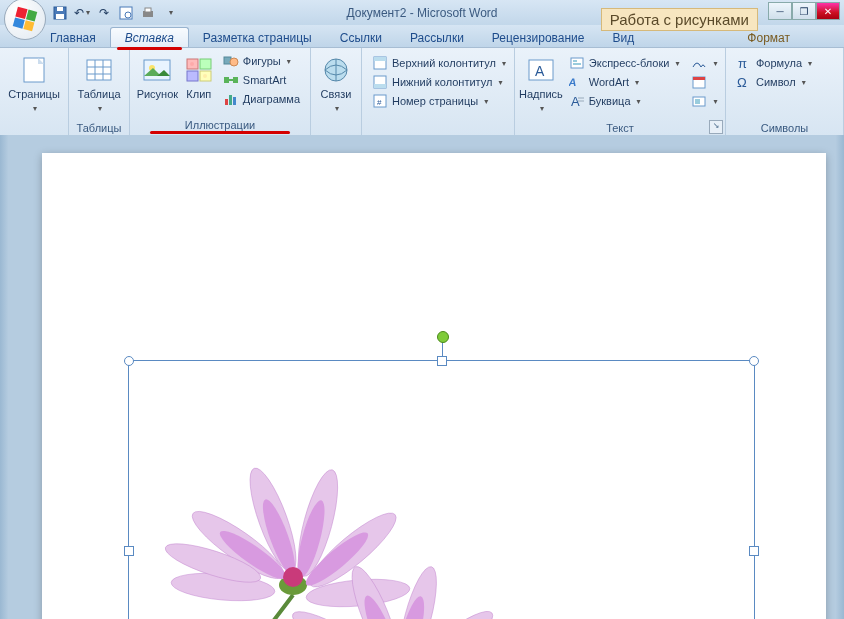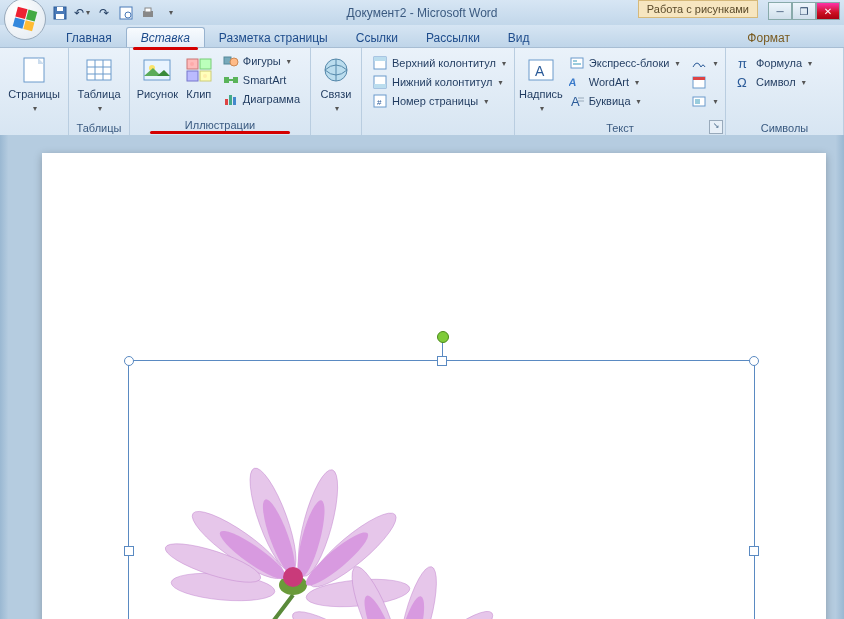--- a/index.html
+++ b/index.html
@@ -9,27 +9,27 @@
   .title-bar { height:25px; background:linear-gradient(#d7e6f4,#c2d7ea); display:flex; align-items:center; position:relative; }
   .office-btn { width:40px; height:40px; border-radius:50%; background:radial-gradient(circle at 30% 30%, #fff, #e0e8f0); border:1px solid #9ab; position:absolute; left:4px; top:-2px; z-index:10; display:flex; align-items:center; justify-content:center; }
   .office-logo { width:20px; height:20px; display:grid; grid-template-columns:1fr 1fr; grid-template-rows:1fr 1fr; gap:1px; transform:rotate(15deg); }
   .office-logo span:nth-child(1){background:#e23;}
   .office-logo span:nth-child(2){background:#4a4;}
   .office-logo span:nth-child(3){background:#38d;}
   .office-logo span:nth-child(4){background:#fb3;}
   .qat { margin-left:52px; display:flex; gap:6px; align-items:center; }
   .qat-btn { width:16px; height:16px; display:flex; align-items:center; justify-content:center; cursor:pointer; }
   .title-text { position:absolute; left:50%; transform:translateX(-50%); color:#3b5a80; font-size:12px; }
-  .contextual-title { position:absolute; right:86px; top:0; background:#f7e6c0; border:1px solid #d6b97a; padding:2px 8px; font-size:11px; color:#5a4a2a; }
+  .contextual-title { position:absolute; right:86px; top:8px; background:#f7e6c0; border:1px solid #d6b97a; padding:2px 8px; font-size:15px; color:#5a4a2a; }
   .win-controls { position:absolute; right:4px; top:2px; display:flex; gap:0; }
   .win-btn { width:22px; height:16px; border:1px solid #8aa; background:linear-gradient(#eef6fc,#d0dfeb); display:flex; align-items:center; justify-content:center; cursor:pointer; font-size:10px; }
   .win-btn.close { background:linear-gradient(#f3a,#c12 60%, #a01); color:#fff; }
 
   
-  .tabs { height:22px; display:flex; align-items:flex-end; padding-left:52px; border-bottom:1px solid #a7bdd3; background:linear-gradient(#d6e5f3,#bfd5e9); }
+  .tabs { height:22px; display:flex; align-items:flex-end; padding-left:36px; border-bottom:1px solid #a7bdd3; background:linear-gradient(#d6e5f3,#bfd5e9); }
   .tab { padding:3px 14px 2px; color:#1e4c8c; cursor:pointer; position:relative; }
   .tab.active { background:linear-gradient(#f8fbfe,#e4eef8); border:1px solid #98b3cf; border-bottom:none; border-radius:3px 3px 0 0;font-style:italic; }
   .tab.format { margin-left:auto; margin-right:40px; color:#785a20; }
   .red-under { position:absolute; left:6px; right:6px; bottom:-3px; height:3px; background:#d40000; border-radius:2px; }
 
   
   .ribbon { height:88px; background:linear-gradient(#eaf2fa,#d7e5f2); border-bottom:1px solid #9db7d0; display:flex; }
   .group { border-right:1px solid #b9cde0; display:flex; flex-direction:column; }
   .group-body { flex:1; display:flex; align-items:flex-start; padding:2px 4px; }
   .group-label { text-align:center; font-size:11px; color:#3a5a80; padding:2px 0 2px; position:relative; }
@@ -108,20 +108,21 @@
       <div class="win-btn close">✕</div>
     </div>
   </div>
 
   <div class="tabs">
     <div class="tab">Главная</div>
     <div class="tab active"><span>Вставка</span><div class="red-under"></div></div>
     <div class="tab">Разметка страницы</div>
     <div class="tab">Ссылки</div>
     <div class="tab">Рассылки</div>
+    <div class="tab">Рецензирование</div>
     <div class="tab">Вид</div>
     <div class="tab format">Формат</div>
   </div>
 
   <div class="ribbon">
 
     <div class="group" style="width:68px">
       <div class="group-body">
         <div class="big-btn">
           <div class="ic"><svg width="32" height="32">

